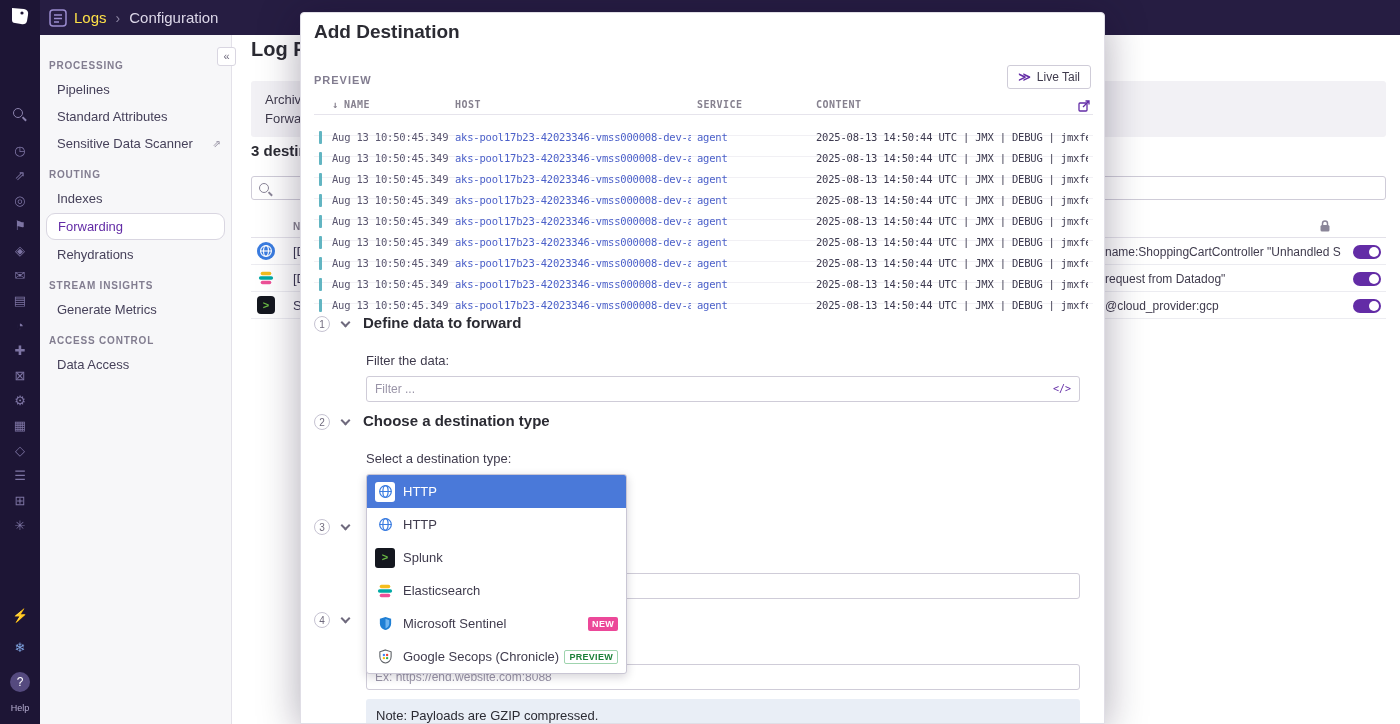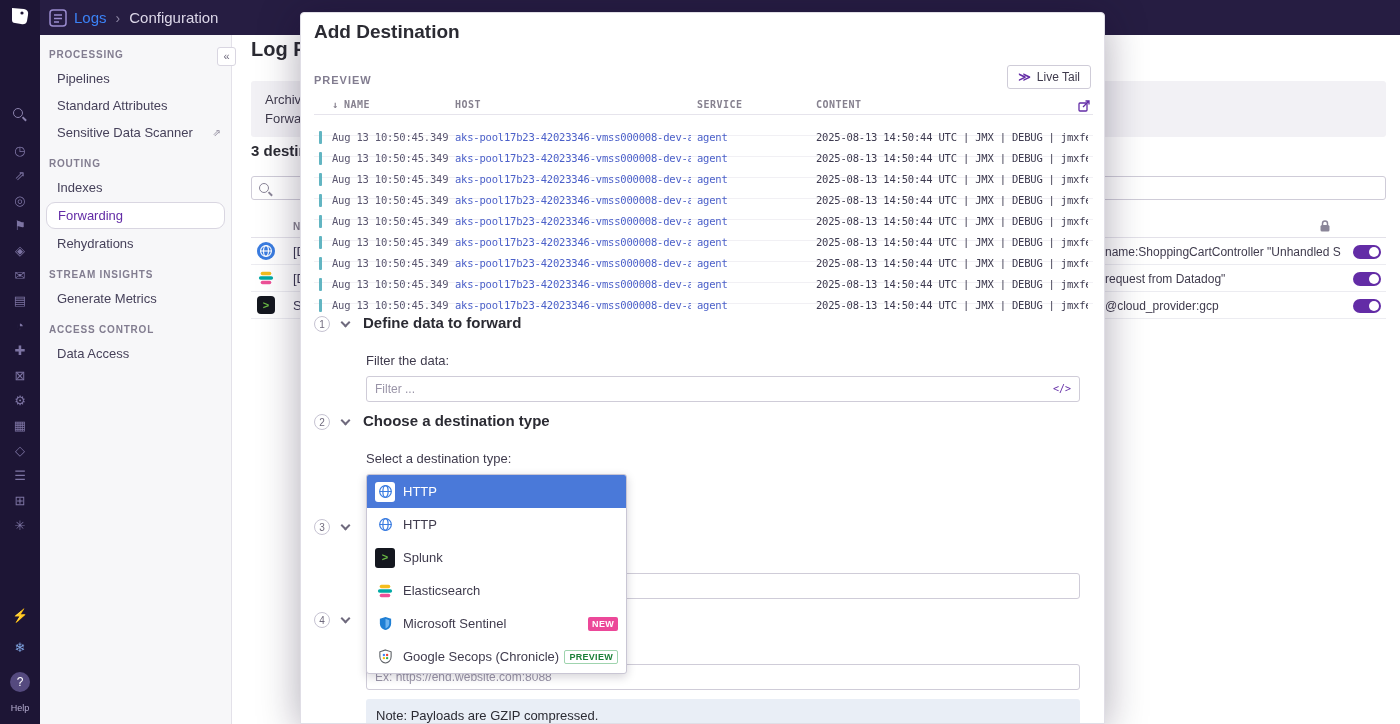--- a/index.html
+++ b/index.html
@@ -17,26 +17,26 @@
   .rail-icons span { height:25px; line-height:25px; text-align:center; font-size:13px; color:#7d74a3; cursor:pointer; }
   .rail-bottom { position:absolute; top:600px; left:0; width:40px; display:flex; flex-direction:column; }
   .rail-bottom span { height:32px; line-height:32px; text-align:center; font-size:13px; cursor:pointer; }
   .rail-bottom span:nth-child(1){ color:#e8a33d; }
   .rail-bottom span:nth-child(2){ color:#7fa3e0; }
   .rail-help { position:absolute; top:672px; left:10px; width:20px; height:20px; border-radius:50%; background:#554a7f; color:#fff; font-size:12px; line-height:20px; text-align:center; cursor:pointer; }
   .rail-help-label { position:absolute; top:703px; left:0; width:40px; text-align:center; font-size:9px; color:#b6aed1; }
 
   
   .topbar { position:absolute; left:40px; top:0; width:1360px; height:35px; background:#261d42; display:flex; align-items:center; padding-left:9px; z-index:1; }
-  .crumb-product { color:#3b82f6; font-size:15px; font-weight:500; margin-left:7px; cursor:pointer; }
+  .crumb-product { color:#fde047; font-size:15px; font-weight:500; margin-left:7px; cursor:pointer; }
   .crumb-sep { color:#8d85a3; font-size:14px; margin:0 9px; }
   .crumb-section { color:#dcd7e8; font-size:15px; cursor:pointer; }
 
   
-  .nav { position:absolute; left:40px; top:35px; width:192px; height:689px; background:#f7f7f9; border-right:1px solid #e3e1e9; z-index:1; padding-top:2px; }
+  .nav { position:absolute; left:40px; top:35px; width:192px; height:689px; background:#f7f7f9; border-right:1px solid #e3e1e9; z-index:1; padding-top:13px; }
   .nav-section-title { font-size:10px; letter-spacing:.8px; color:#827d90; font-weight:700; padding:12px 9px 5px 9px; }
   .nav-item { font-size:13px; color:#46415a; padding:6px 17px; cursor:pointer; position:relative; line-height:15px; }
   .nav-item.selected { background:#fff; border:1px solid #d9d6e1; border-radius:9px; color:#632ca6; font-weight:500; margin:1px 6px; padding:5px 11px; }
   .nav-ext { position:absolute; right:10px; top:6px; font-size:10px; color:#8a8598; }
 
   
   .main { position:absolute; left:232px; top:35px; width:1168px; height:689px; background:#fff; z-index:1; }
   .collapse-btn { position:absolute; left:-15px; top:12px; width:19px; height:19px; background:#fff; border:1px solid #d9d6e1; border-radius:3px; font-size:11px; color:#6f6a7d; text-align:center; line-height:17px; cursor:pointer; z-index:2; }
   .page-title { position:absolute; left:19px; top:3px; font-size:20px; font-weight:700; color:#2b2b33; white-space:nowrap; }
   .info-box { position:absolute; left:19px; top:46px; width:1135px; height:56px; background:#f2f1f5; border-radius:3px; padding:9px 14px; }

